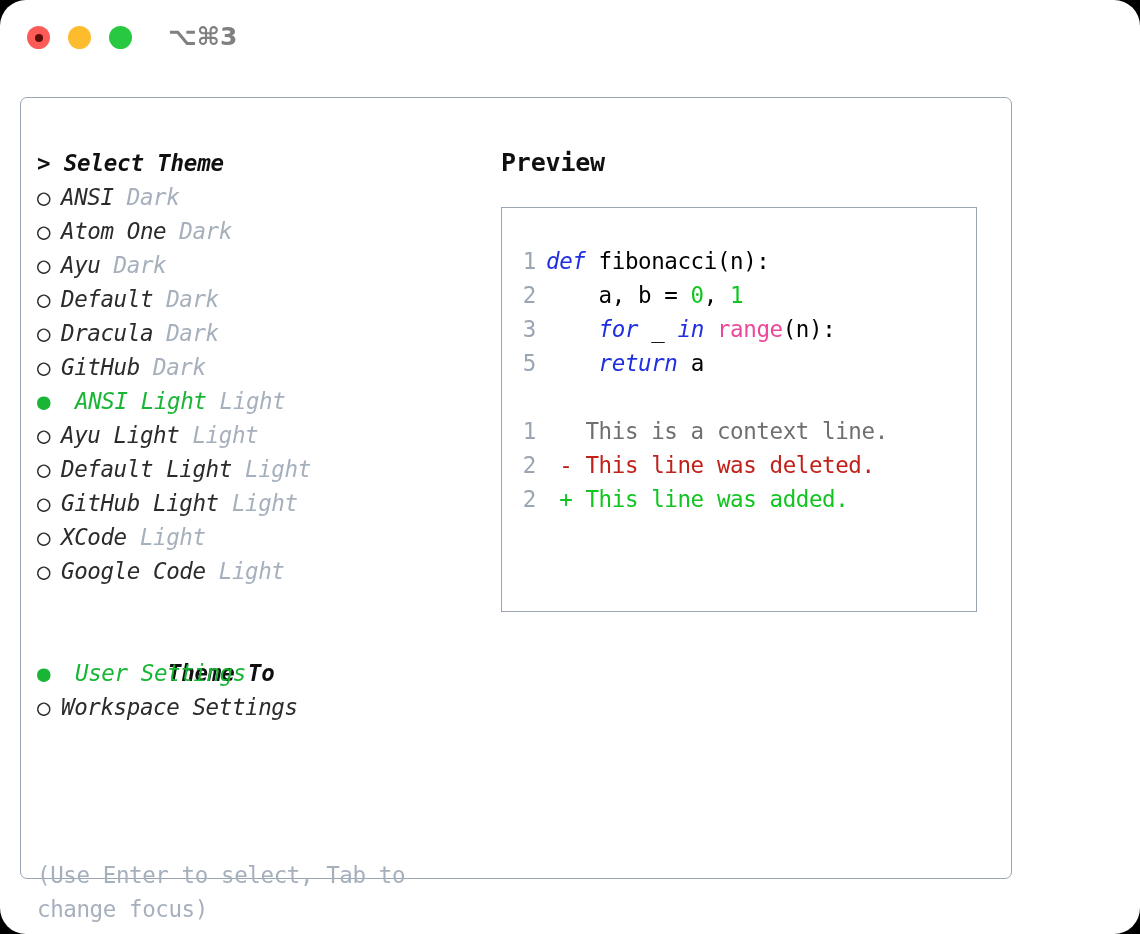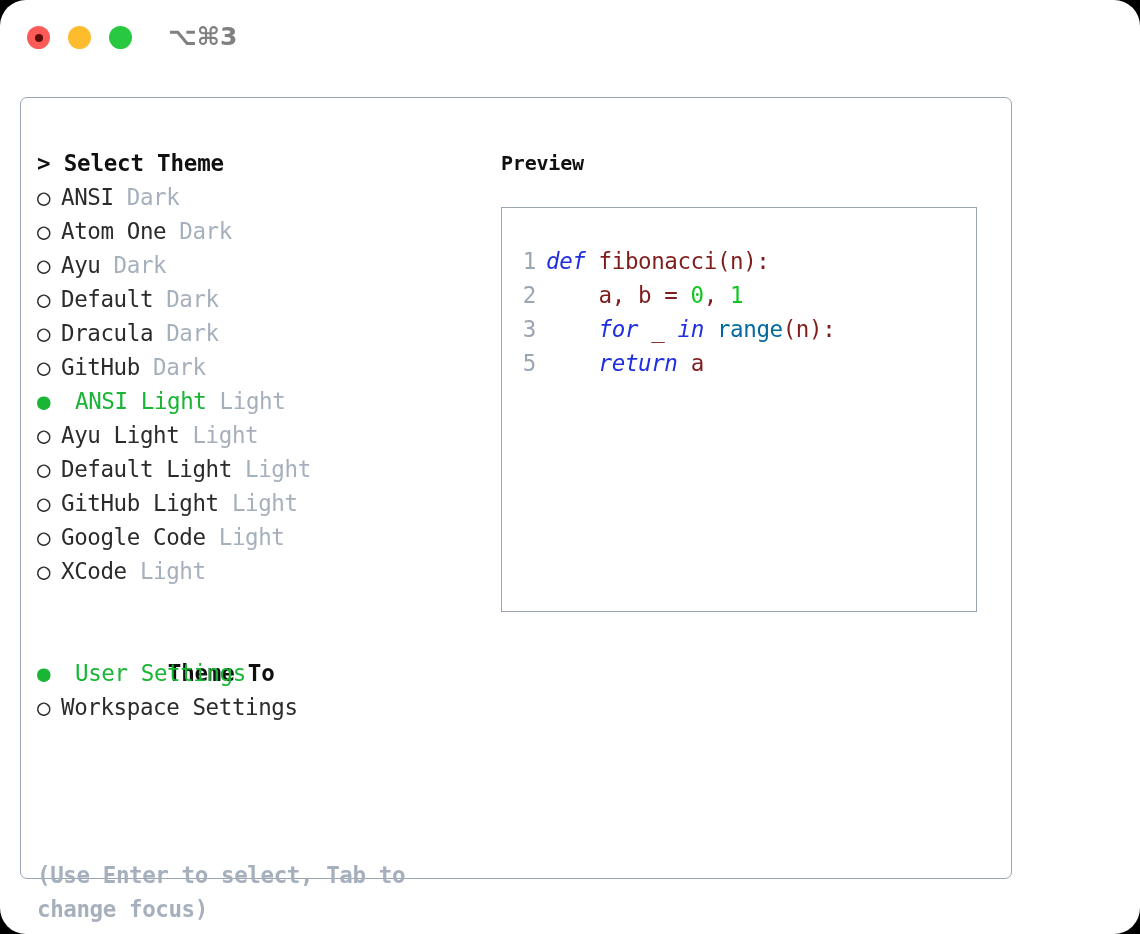--- a/index.html
+++ b/index.html
@@ -80,20 +80,21 @@
     box-sizing: border-box;
     background: #ffffff;
   }
 
   
   .left-col {
     position: absolute;
     left: 16px;
     top: 48px;
     width: 440px;
+    font-style: italic;
   }
   .row {
     height: 34px;
     line-height: 34px;
     font-size: 22.5px;
     white-space: pre;
     display: block;
   }
   .section-head {
     font-weight: bold;
@@ -120,32 +121,31 @@
 
   .hint {
     position: absolute;
     left: 16px;
     top: 760px;
     width: 420px;
     font-size: 22.5px;
     line-height: 34px;
     color: #a6b0bd;
     letter-spacing: -0.4px;
-    font-weight: bold;
   }
 
   
   .right-col {
     position: absolute;
     left: 480px;
     top: 48px;
     width: 496px;
   }
   .preview-label {
-    font-size: 20px;
+    font-size: 25px;
     font-weight: bold;
     color: #101010;
     letter-spacing: -0.2px;
     line-height: 34px;
   }
   .preview-box {
     margin-top: 27px;
     width: 476px;
     height: 405px;
     border: 1.6px solid #9aa5b4;
@@ -166,23 +166,23 @@
     padding-left: 12px;
   }
   .ln {
     display: inline-block;
     width: 22px;
     text-align: right;
     color: #9aa5b4;
     margin-right: 10px;
   }
   .kw  { color: #1f2fe0; font-style: italic; }
-  .fn  { color: #0369a1; }
+  .fn  { color: #ec4899; }
   .num { color: #10c520; }
-  .pl  { color: #7f1d1d; }
+  .pl  { color: #000000; }
 
   .diff-block { margin-top: 34px; }
   .d-ctx { color: #6f6f6f; }
   .d-del { color: #c0211a; }
   .d-add { color: #10c520; }
 </style>
 </head>
 <body>
 
 <div class="window">
@@ -204,22 +204,22 @@
           <div class="row"><span class="bullet">○ </span><span class="theme-name">ANSI </span><span class="theme-kind">Dark</span></div>
           <div class="row"><span class="bullet">○ </span><span class="theme-name">Atom One </span><span class="theme-kind">Dark</span></div>
           <div class="row"><span class="bullet">○ </span><span class="theme-name">Ayu </span><span class="theme-kind">Dark</span></div>
           <div class="row"><span class="bullet">○ </span><span class="theme-name">Default </span><span class="theme-kind">Dark</span></div>
           <div class="row"><span class="bullet">○ </span><span class="theme-name">Dracula </span><span class="theme-kind">Dark</span></div>
           <div class="row"><span class="bullet">○ </span><span class="theme-name">GitHub </span><span class="theme-kind">Dark</span></div>
           <div class="row selected"><span class="bullet sel">● </span><span class="theme-name">ANSI Light </span><span class="theme-kind">Light</span></div>
           <div class="row"><span class="bullet">○ </span><span class="theme-name">Ayu Light </span><span class="theme-kind">Light</span></div>
           <div class="row"><span class="bullet">○ </span><span class="theme-name">Default Light </span><span class="theme-kind">Light</span></div>
           <div class="row"><span class="bullet">○ </span><span class="theme-name">GitHub Light </span><span class="theme-kind">Light</span></div>
+          <div class="row"><span class="bullet">○ </span><span class="theme-name">XCode </span><span class="theme-kind">Light</span></div>
           <div class="row"><span class="bullet">○ </span><span class="theme-name">Google Code </span><span class="theme-kind">Light</span></div>
-          <div class="row"><span class="bullet">○ </span><span class="theme-name">XCode </span><span class="theme-kind">Light</span></div>
         </div>
 
       <div class="spacer"></div>
 
       <div class="row section-head">
         <span class="bullet"> </span><span>Theme To</span>
       </div>
       <div id="apply-list">
           <div class="row selected"><span class="bullet sel">● </span><span class="theme-name">User Settings</span></div>
           <div class="row"><span class="bullet">○ </span><span class="theme-name">Workspace Settings</span></div>
@@ -231,18 +231,23 @@
     <div class="right-col">
       <div class="preview-label">Preview</div>
       <div class="preview-box">
         <div class="code-area">
           <div id="code-lines">
               <div class="code-line"><span class="ln">1</span><span class="kw">def</span><span class="pl"> fibonacci(n):</span></div>
               <div class="code-line"><span class="ln">2</span><span class="pl">    a, b = </span><span class="num">0</span><span class="pl">, </span><span class="num">1</span></div>
               <div class="code-line"><span class="ln">3</span><span class="pl">    </span><span class="kw">for</span><span class="pl"> _ </span><span class="kw">in</span><span class="pl"> </span><span class="fn">range</span><span class="pl">(n):</span></div>
               <div class="code-line"><span class="ln">5</span><span class="pl">    </span><span class="kw">return</span><span class="pl"> a</span></div>
             </div>
+          <div id="diff-lines" class="diff-block">
+              <div class="code-line"><span class="ln">1</span><span class="d-ctx">  </span><span class="d-ctx"> This is a context line.</span></div>
+              <div class="code-line"><span class="ln">2</span><span class="d-del"> -</span><span class="d-del"> This line was deleted.</span></div>
+              <div class="code-line"><span class="ln">2</span><span class="d-add"> +</span><span class="d-add"> This line was added.</span></div>
+            </div>
         </div>
       </div>
     </div>
 
   </div>
 </div>
 
 </body></html>

